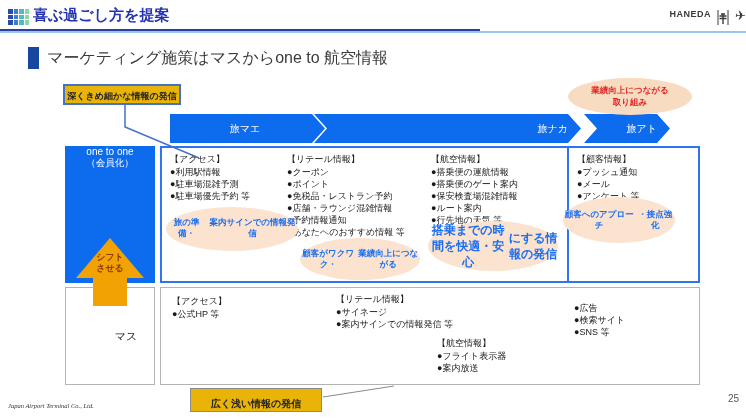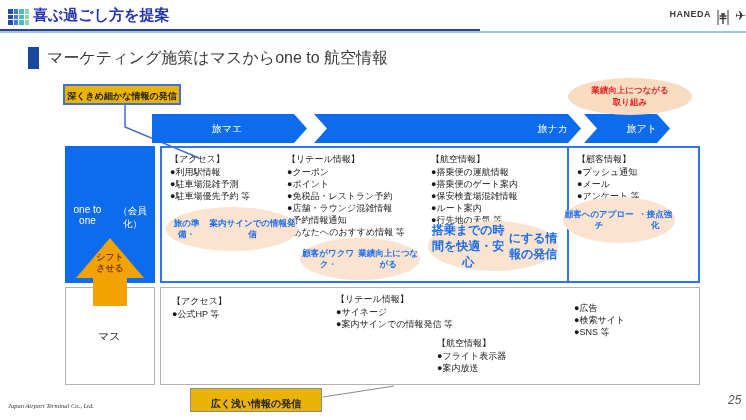--- a/index.html
+++ b/index.html
@@ -46,38 +46,38 @@
     font-size:8.5px; font-weight:bold; color:#e02525; line-height:1.3; text-align:center; z-index:6;
   }
 
   
   .phase {
     top:114px; height:29px; background:#0d6bee; color:#fff; font-size:10px;
     display:flex; align-items:center; justify-content:center; z-index:3;
   }
   .phase-first { clip-path:polygon(0 0, calc(100% - 13px) 0, 100% 50%, calc(100% - 13px) 100%, 0 100%); padding-right:13px; }
   .phase-mid   { clip-path:polygon(0 0, calc(100% - 13px) 0, 100% 50%, calc(100% - 13px) 100%, 0 100%, 13px 50%); padding-left:13px; padding-right:13px;justify-content:flex-end; }
-  .phase1 { left:152px; width:155px;padding-left:8px; }
+  .phase1 { left:170px; width:155px;padding-left:8px; }
   .phase2 { left:314px; width:267px; }
   .phase3 { left:584px; width:86px; }
 
   
   .top-box    { left:160px; top:146px; width:540px; height:137px; background:#fff; border:2px solid #2e74f2; z-index:1; }
   .top-divider{ left:567px; top:146px; width:2px; height:137px; background:#2e74f2; z-index:2; }
   .bottom-box { left:160px; top:287px; width:540px; height:98px; background:#fff; border:1px solid #b3b3b3; z-index:1; }
 
   .one-box {
     left:65px; top:146px; width:90px; height:137px; background:#0d6bee; color:#fff;
-    display:flex; flex-direction:row; align-items:center; z-index:1; text-align:center;
+    display:flex; flex-direction:column; align-items:center; z-index:1; text-align:center;
   }
   .one-box .main { font-size:10px; }
-  .one-box .sub  { font-size:9.5px;margin-top:7px; }
+  .one-box .sub  { font-size:9.5px; }
   .mass-box {
     left:65px; top:287px; width:90px; height:98px; background:#fff; border:1px solid #b3b3b3;
-    display:flex; align-items:center; font-size:11px; color:#222; z-index:1;padding-left:32px;
+    display:flex; align-items:center; justify-content:center; font-size:11px; color:#222; z-index:1;padding-left:32px;
   }
 
   
   .shift-head { left:76px; top:238px; width:0; height:0; z-index:4;
     border-left:34px solid transparent; border-right:34px solid transparent; border-bottom:40px solid #f2a202; }
   .shift-body { left:93px; top:276px; width:34px; height:30px; background:#f2a202; z-index:4; }
   .shift-label { left:76px; top:252px; width:68px; z-index:5; text-align:center;
     font-size:9px; font-weight:bold; color:#843c0c; line-height:1.25; }
 
   
@@ -91,32 +91,32 @@
   .mcol2 { left:336px; top:293px; width:160px; }
   .mcol3 { left:437px; top:337px; width:130px; }
   .mcol4 { left:574px; top:302px; width:120px; }
 
   
   .bubble {
     border-radius:50%; background:#fbe3d0; z-index:4;
     display:flex; flex-direction:row; align-items:center; justify-content:center;
     font-weight:bold; color:#1b6ef0; font-size:8.5px; line-height:1.35; text-align:center;
   }
-  .bub1 { left:166px; top:207px; width:132px; height:44px; }
+  .bub1 { left:166px; top:207px; width:132px; height:44px;font-family:Liberation Mono, monospace; }
   .bub2 { left:300px; top:238px; width:120px; height:42px; }
   .bub3 { left:428px; top:221px; width:130px; height:50px; font-size:12px; }
   .bub4 { left:563px; top:197px; width:112px; height:46px; }
 
   
   .connectors { left:0; top:0; width:746px; height:420px; z-index:2; pointer-events:none; }
 
   
   .footer { left:8px; top:402px; font-family:"Liberation Serif","DejaVu Serif",serif;
     font-style:italic; font-size:6.5px; color:#333; }
-  .page-num { left:728px; top:393px; font-size:12px; color:#555;font-style:italic; }
+  .page-num { left:728px; top:393px; font-size:10px; color:#555; }
 </style>
 </head>
 <body>
 
 <div id="slide">
 
   <div class="abs hdr-icon">
     <span class="col c1">
         <i></i>
         <i></i>

